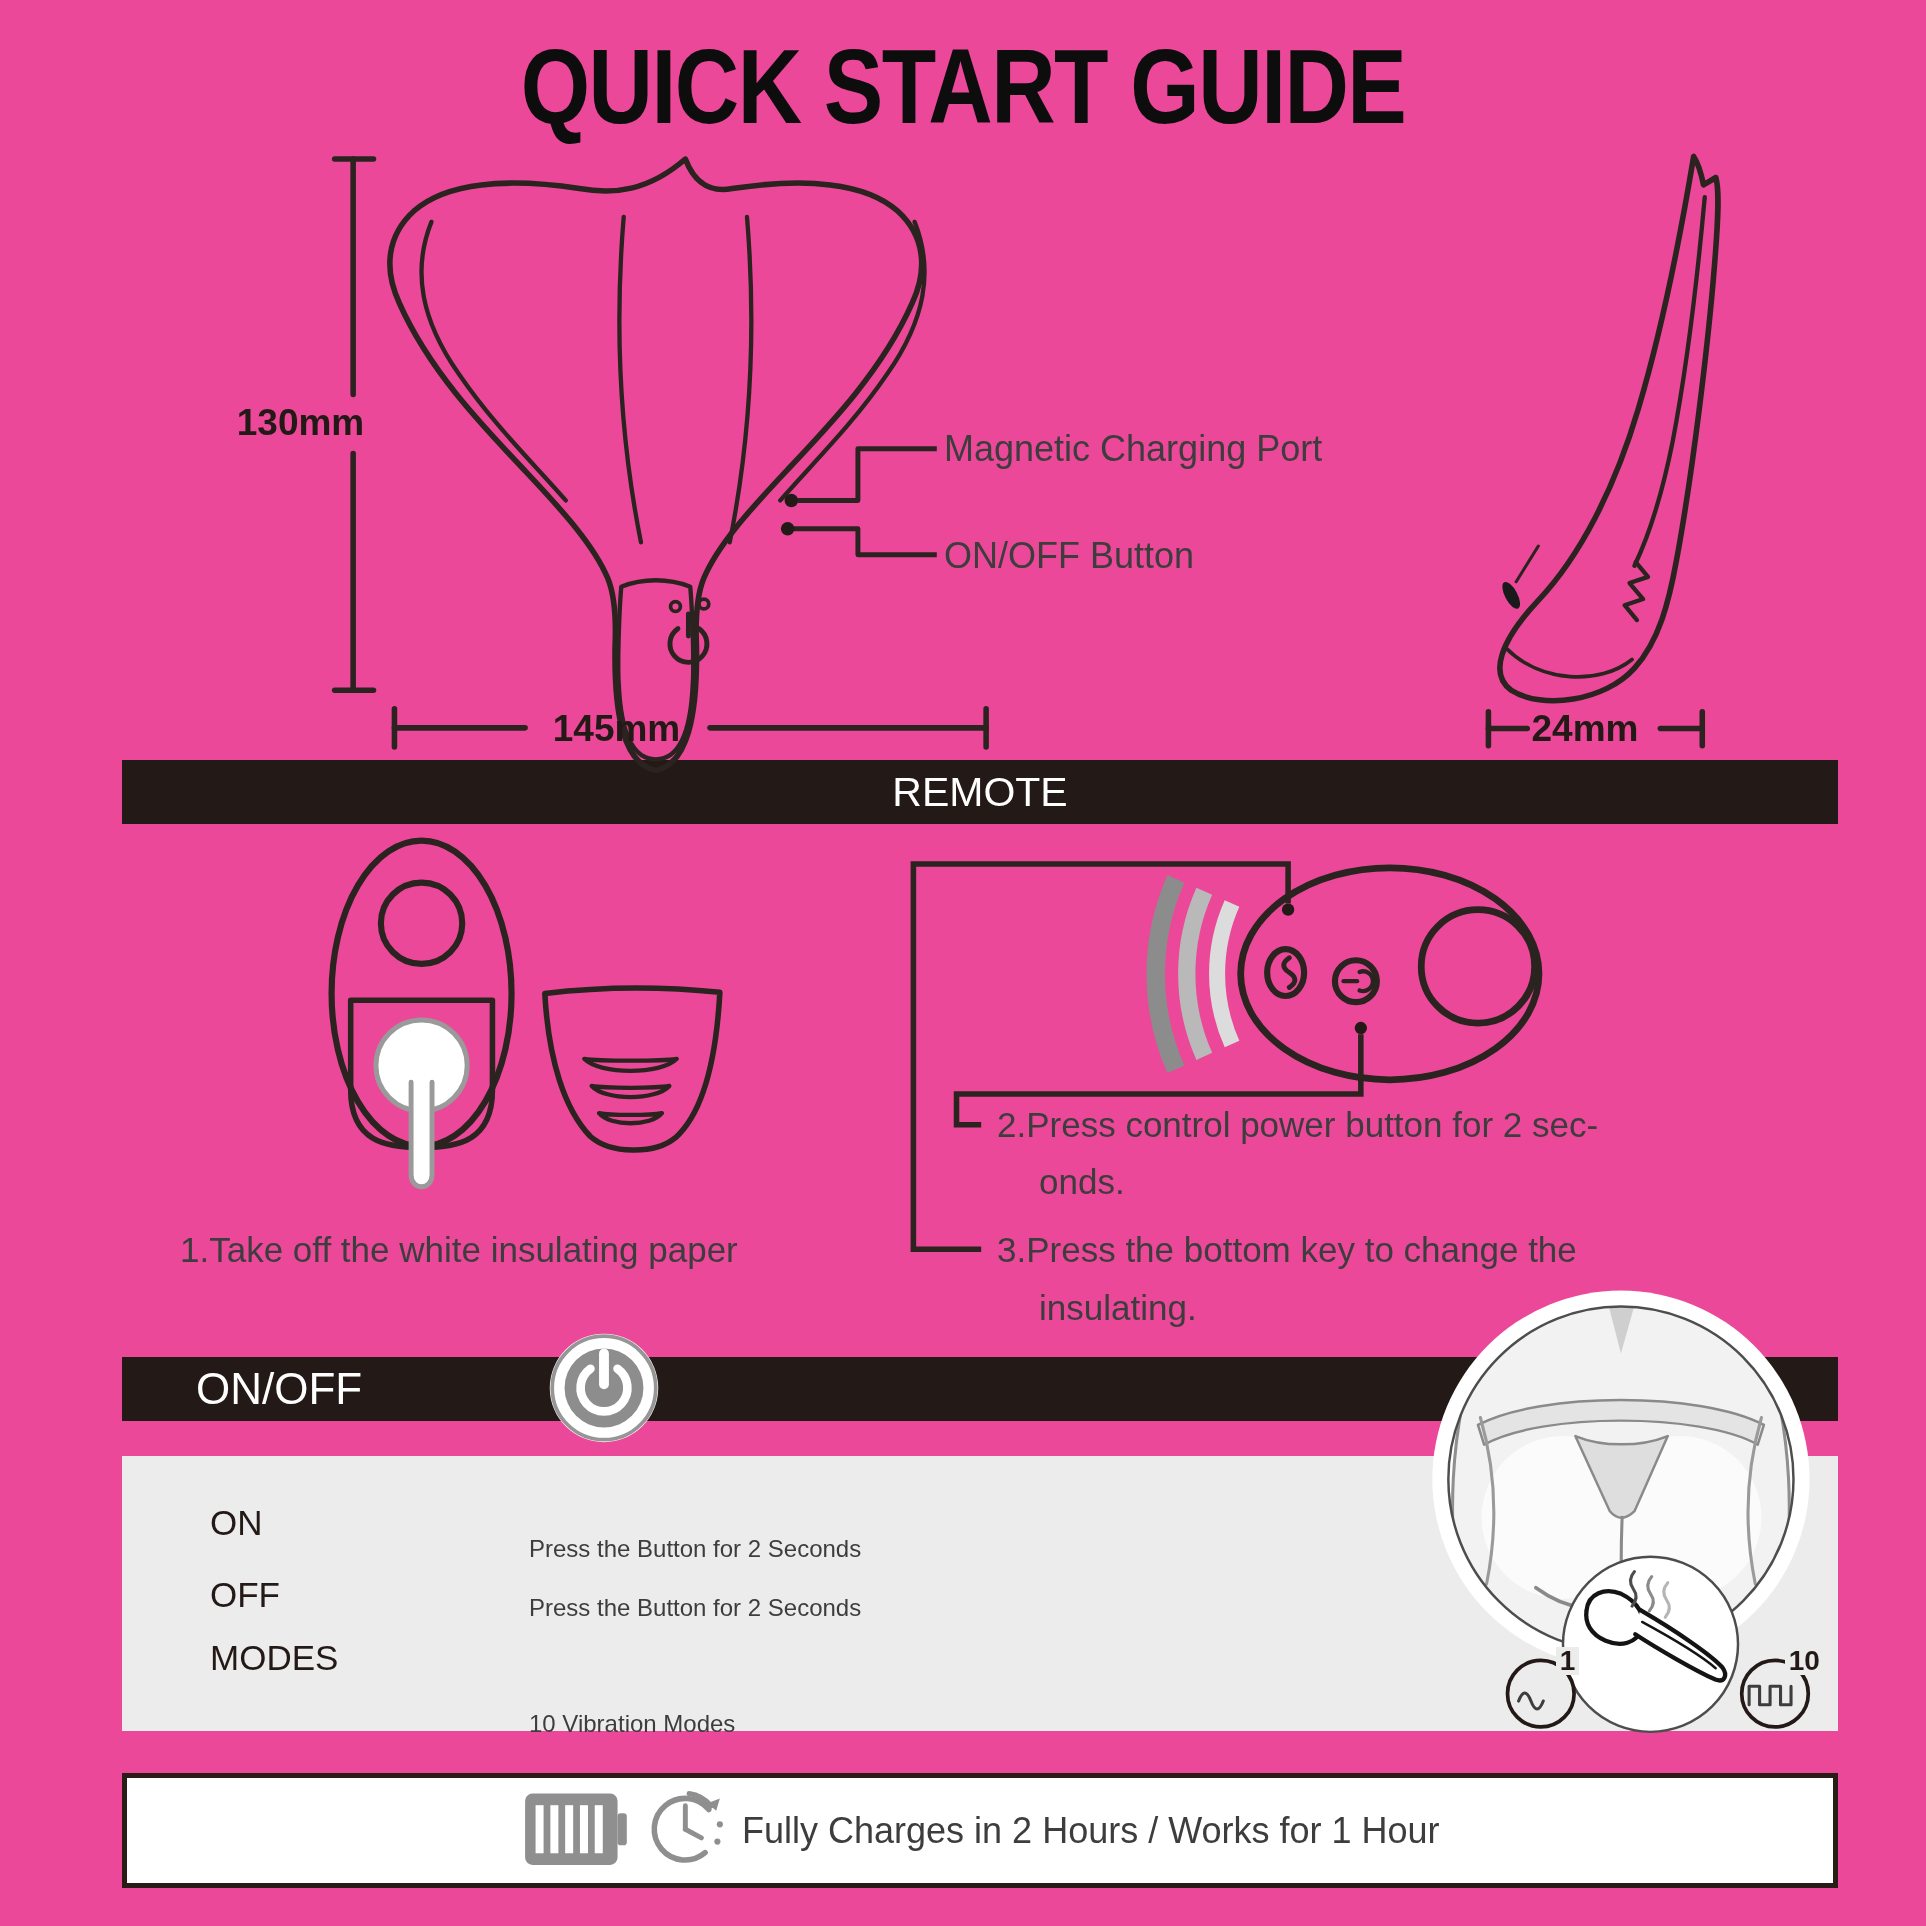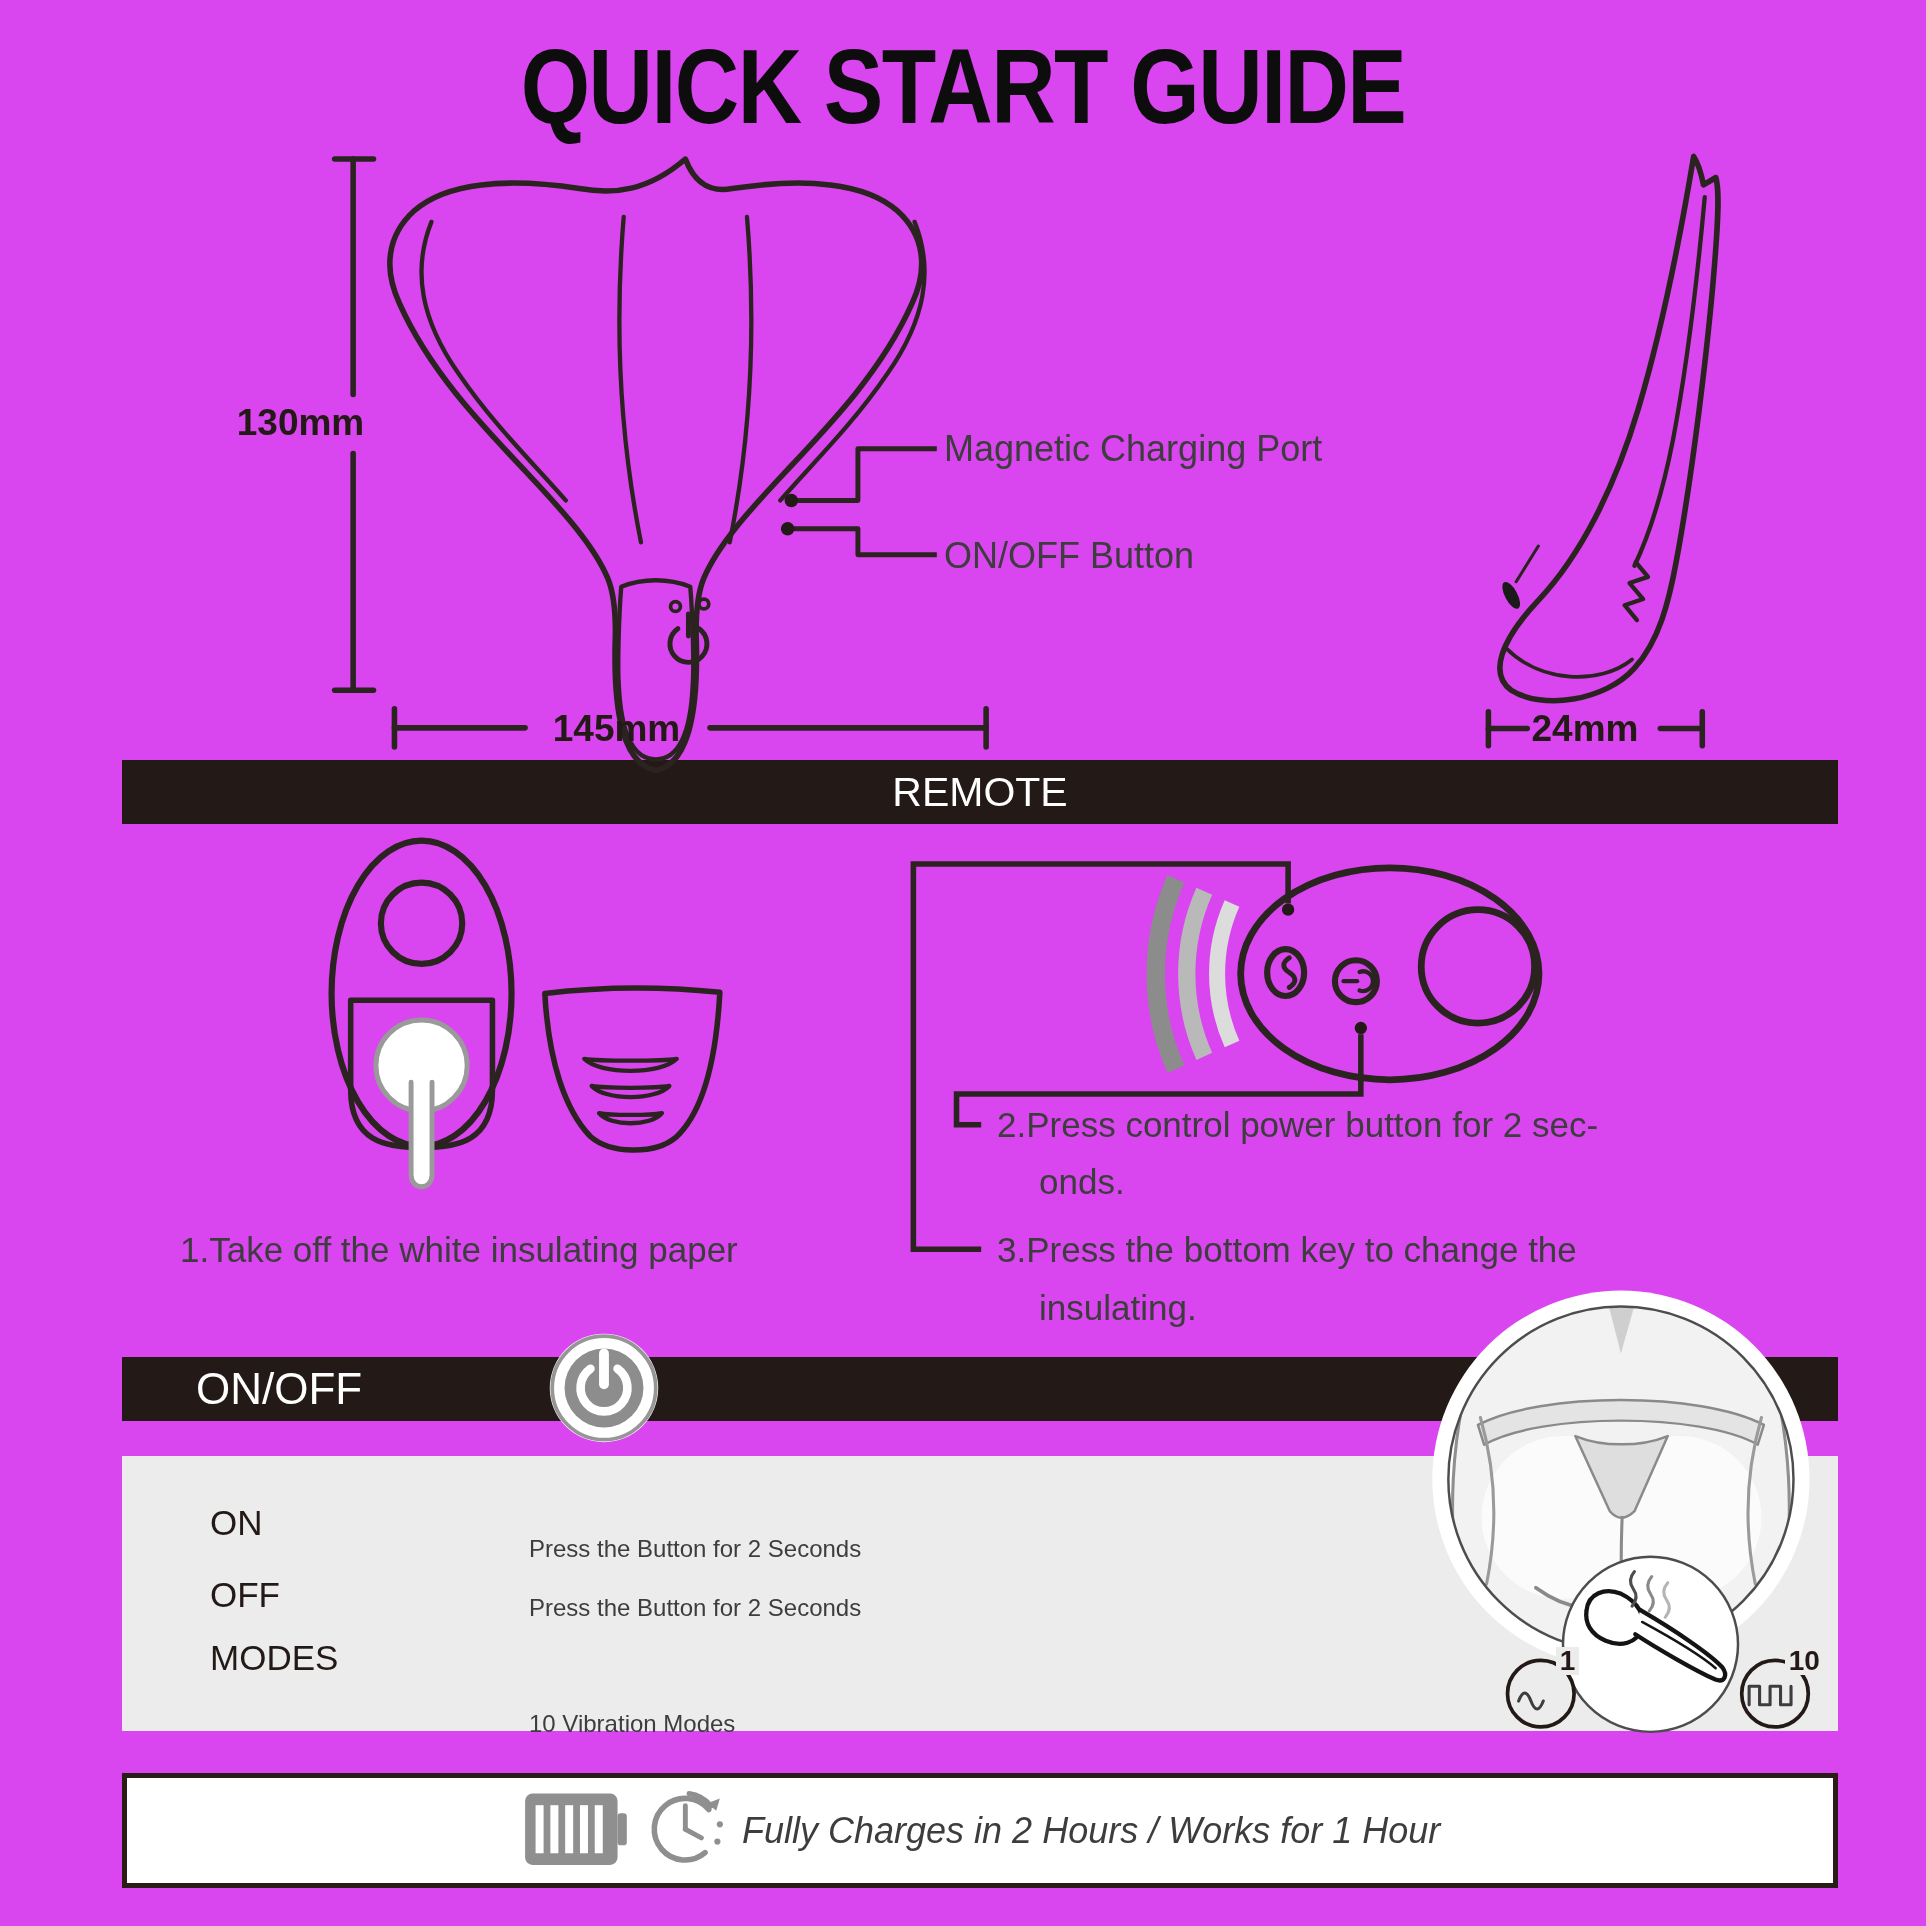--- a/index.html
+++ b/index.html
@@ -1,33 +1,33 @@
 <!DOCTYPE html>
 <html style="font-size:10px"><head>
 <meta charset="utf-8">
 <style>
   html,body{margin:0;padding:0;background:#ffffff;}
-  .page{position:relative;width:1926px;height:1926px;background:#d946ef;overflow:hidden;
+  .page{position:relative;width:1926px;height:1926px;background:#ec4899;overflow:hidden;
         font-family:"Liberation Sans",sans-serif;color:#3d3d3d;}
   .bar{position:absolute;left:122px;width:1716px;height:64px;background:#231916;z-index:1;}
   .panel{position:absolute;left:122px;top:1456px;width:1716px;height:275px;background:#ececec;z-index:1;}
   .footer-box{position:absolute;left:122px;top:1773px;width:1716px;height:115px;background:#fff;
               border:5.5px solid #2a1d18;box-sizing:border-box;z-index:1;}
   svg.art{position:absolute;left:0;top:0;z-index:2;pointer-events:none;}
   .txt{position:absolute;z-index:3;white-space:nowrap;}
   .title{left:0;top:27px;width:1926px;text-align:center;font-size:105px;font-weight:bold;
          color:#0d0d0d;letter-spacing:-1.8px;transform:scaleX(.85);}
   .dim{font-size:37px;font-weight:bold;color:#231916;text-align:center;}
   .callout-label{font-size:36px;color:#3d3d3d;}
   .bar-text{color:#ffffff;font-weight:normal;}
   .step{font-size:35px;color:#3d3d3d;}
   .row-label{font-size:35px;font-weight:normal;color:#231916;}
   .row-desc{font-size:24px;color:#3d3d3d;margin-top:32px;}
   .mode-num{font-size:28px;font-weight:bold;color:#231916;background:#ececec;padding:0 3.7px;line-height:28px;}
-  .footer-text{font-size:36px;color:#3d3d3d;font-style:italic;}
+  .footer-text{font-size:36px;color:#3d3d3d;}
 </style>
 </head>
 <body>
 
 <div class="page">
 
   <div class="bar" style="top:760px"></div>
   <div class="bar" style="top:1357px"></div>
   <div class="panel"></div>
   <div class="footer-box"></div>

